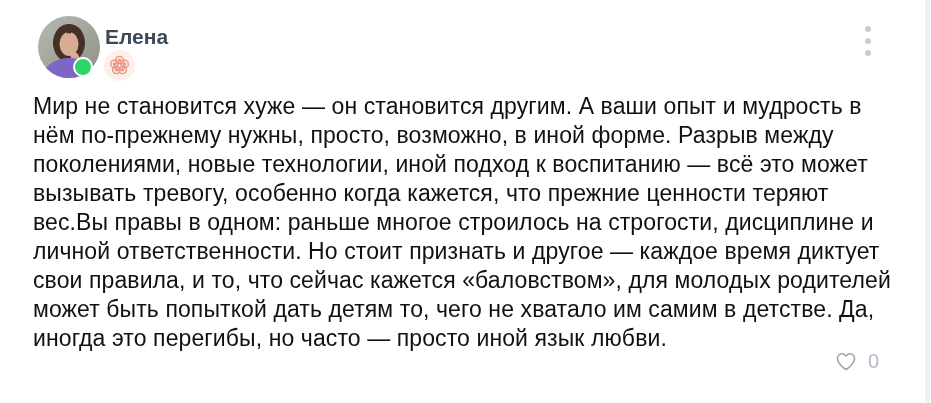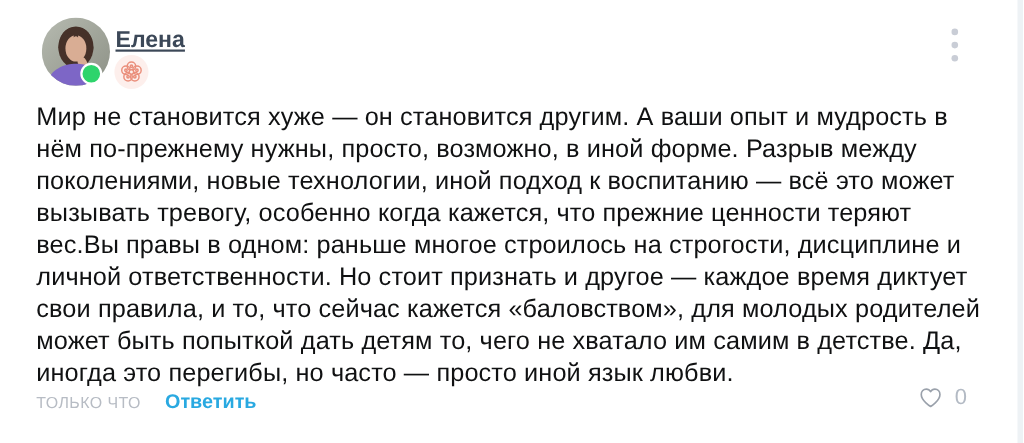--- a/index.html
+++ b/index.html
@@ -8,21 +8,21 @@
   .stage { position:relative; width:931px; height:403px; background:#ffffff; overflow:hidden; }
 
   
   .edge-strip { position:absolute; right:1px; top:0; width:5px; height:403px; background:#eef2f5; }
 
   
   .avatar-wrap { position:absolute; left:38px; top:16px; width:62px; height:62px; }
   .avatar { width:62px; height:62px; border-radius:50%; overflow:hidden; display:block; }
   .online-dot { position:absolute; left:35px; top:41px; width:20px; height:20px; border-radius:50%;
                 background:#2ed46c; border:2px solid #ffffff; }
-  .author-name { position:absolute; left:105px; top:25px; font-size:21px; font-weight:700; color:#3c4858;text-decoration:underline; }
+  .author-name { position:absolute; left:105px; top:25px; font-size:21px; font-weight:700; color:#3c4858; }
   .badge { position:absolute; left:104px; top:50px; width:31px; height:31px; border-radius:50%;
            background:#fdefec; display:flex; align-items:center; justify-content:center; }
   .kebab { position:absolute; left:858px; top:24px; width:20px; height:34px; display:flex;
            flex-direction:column; align-items:center; justify-content:space-between; padding:2px 0;
            background:none; border:none; cursor:pointer; }
   .kebab .dot { width:6px; height:6px; border-radius:50%; background:#c9cdd6; }
 
   
   .comment-text { position:absolute; left:33px; top:92px; width:872px; font-size:23px; line-height:29px;
                   color:#101112; letter-spacing:0.1px; }
@@ -81,23 +81,21 @@
   </div>
 
   <button class="kebab" aria-label="menu">
     <span class="dot"></span>
     <span class="dot"></span>
     <span class="dot"></span>
   </button>
 
   <div class="comment-text">Мир не становится хуже — он становится другим. А ваши опыт и мудрость в нём по-прежнему нужны, просто, возможно, в иной форме. Разрыв между поколениями, новые технологии, иной подход к воспитанию — всё это может вызывать тревогу, особенно когда кажется, что прежние ценности теряют вес.Вы правы в одном: раньше многое строилось на строгости, дисциплине и личной ответственности. Но стоит признать и другое — каждое время диктует свои правила, и то, что сейчас кажется «баловством», для молодых родителей может быть попыткой дать детям то, чего не хватало им самим в детстве. Да, иногда это перегибы, но часто — просто иной язык любви.</div>
 
-  <div class="timestamp">ТОЛЬКО ЧТО</div>
 
-  <button class="reply-link">Ответить</button>
 
   <button class="like-group">
     <svg width="26" height="24" viewBox="0 0 24 24" fill="none" stroke="#9aa1ab" stroke-width="1.5">
       <path d="M12 20.5C12 20.5 3.5 15.3 3.5 9.6C3.5 6.7 5.6 4.7 8.1 4.7C9.8 4.7 11.2 5.7 12 7.1C12.8 5.7 14.2 4.7 15.9 4.7C18.4 4.7 20.5 6.7 20.5 9.6C20.5 15.3 12 20.5 12 20.5Z" stroke-linejoin="round"></path>
     </svg>
     <span class="like-count">0</span>
   </button>
 
 </div>
 

